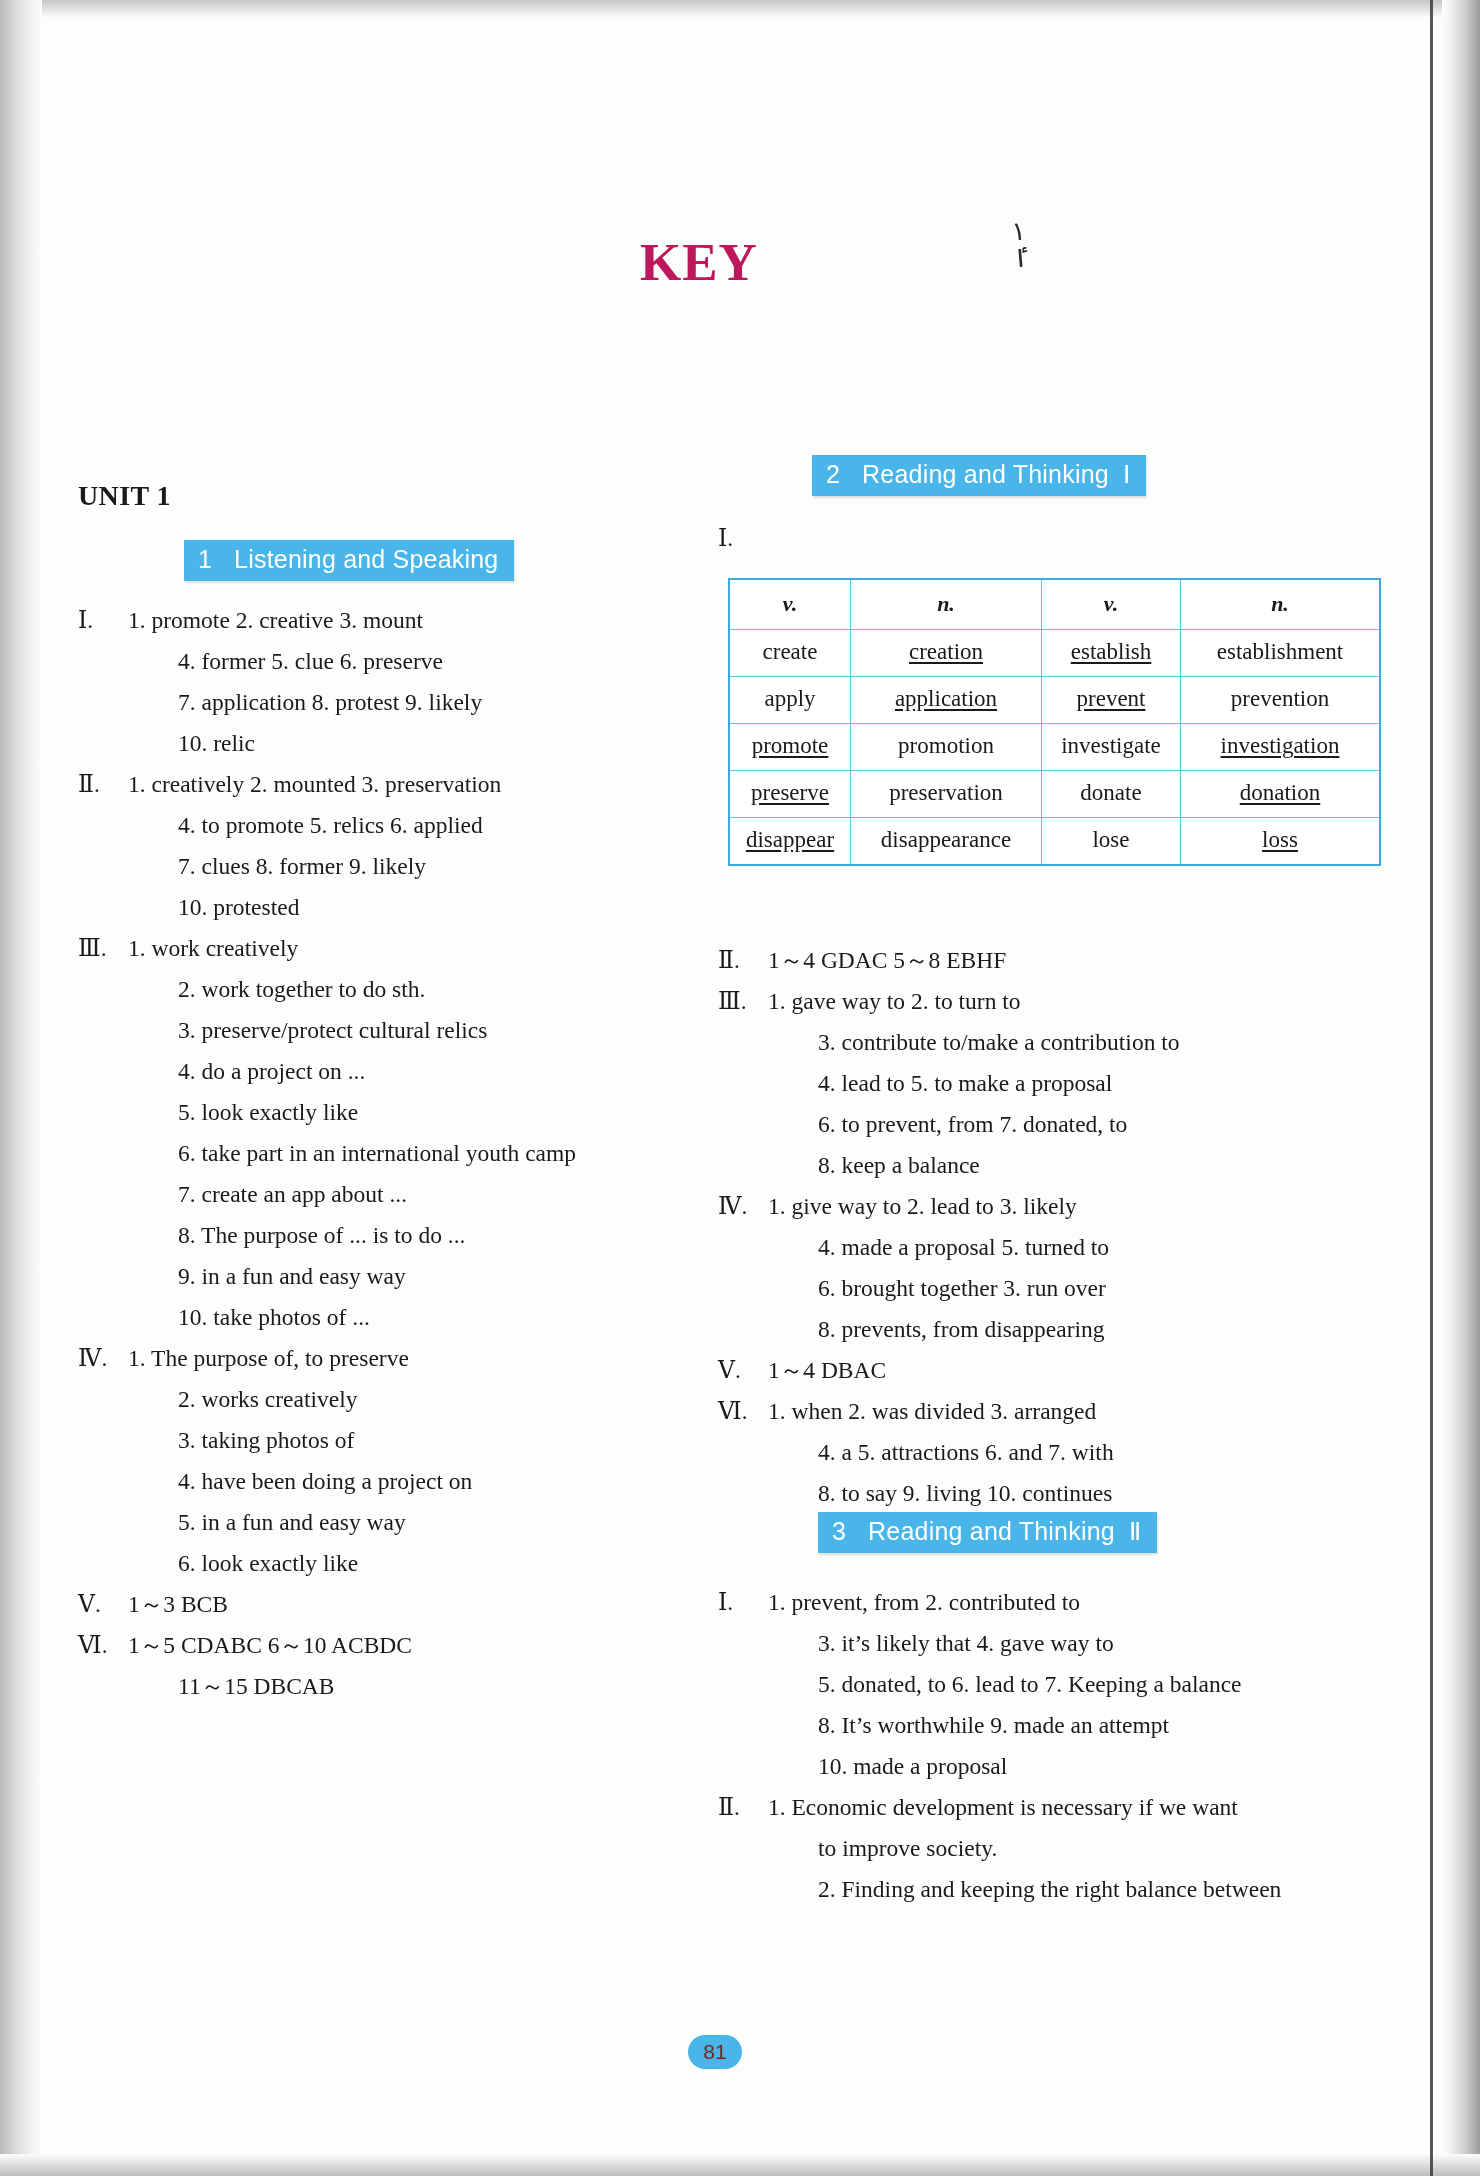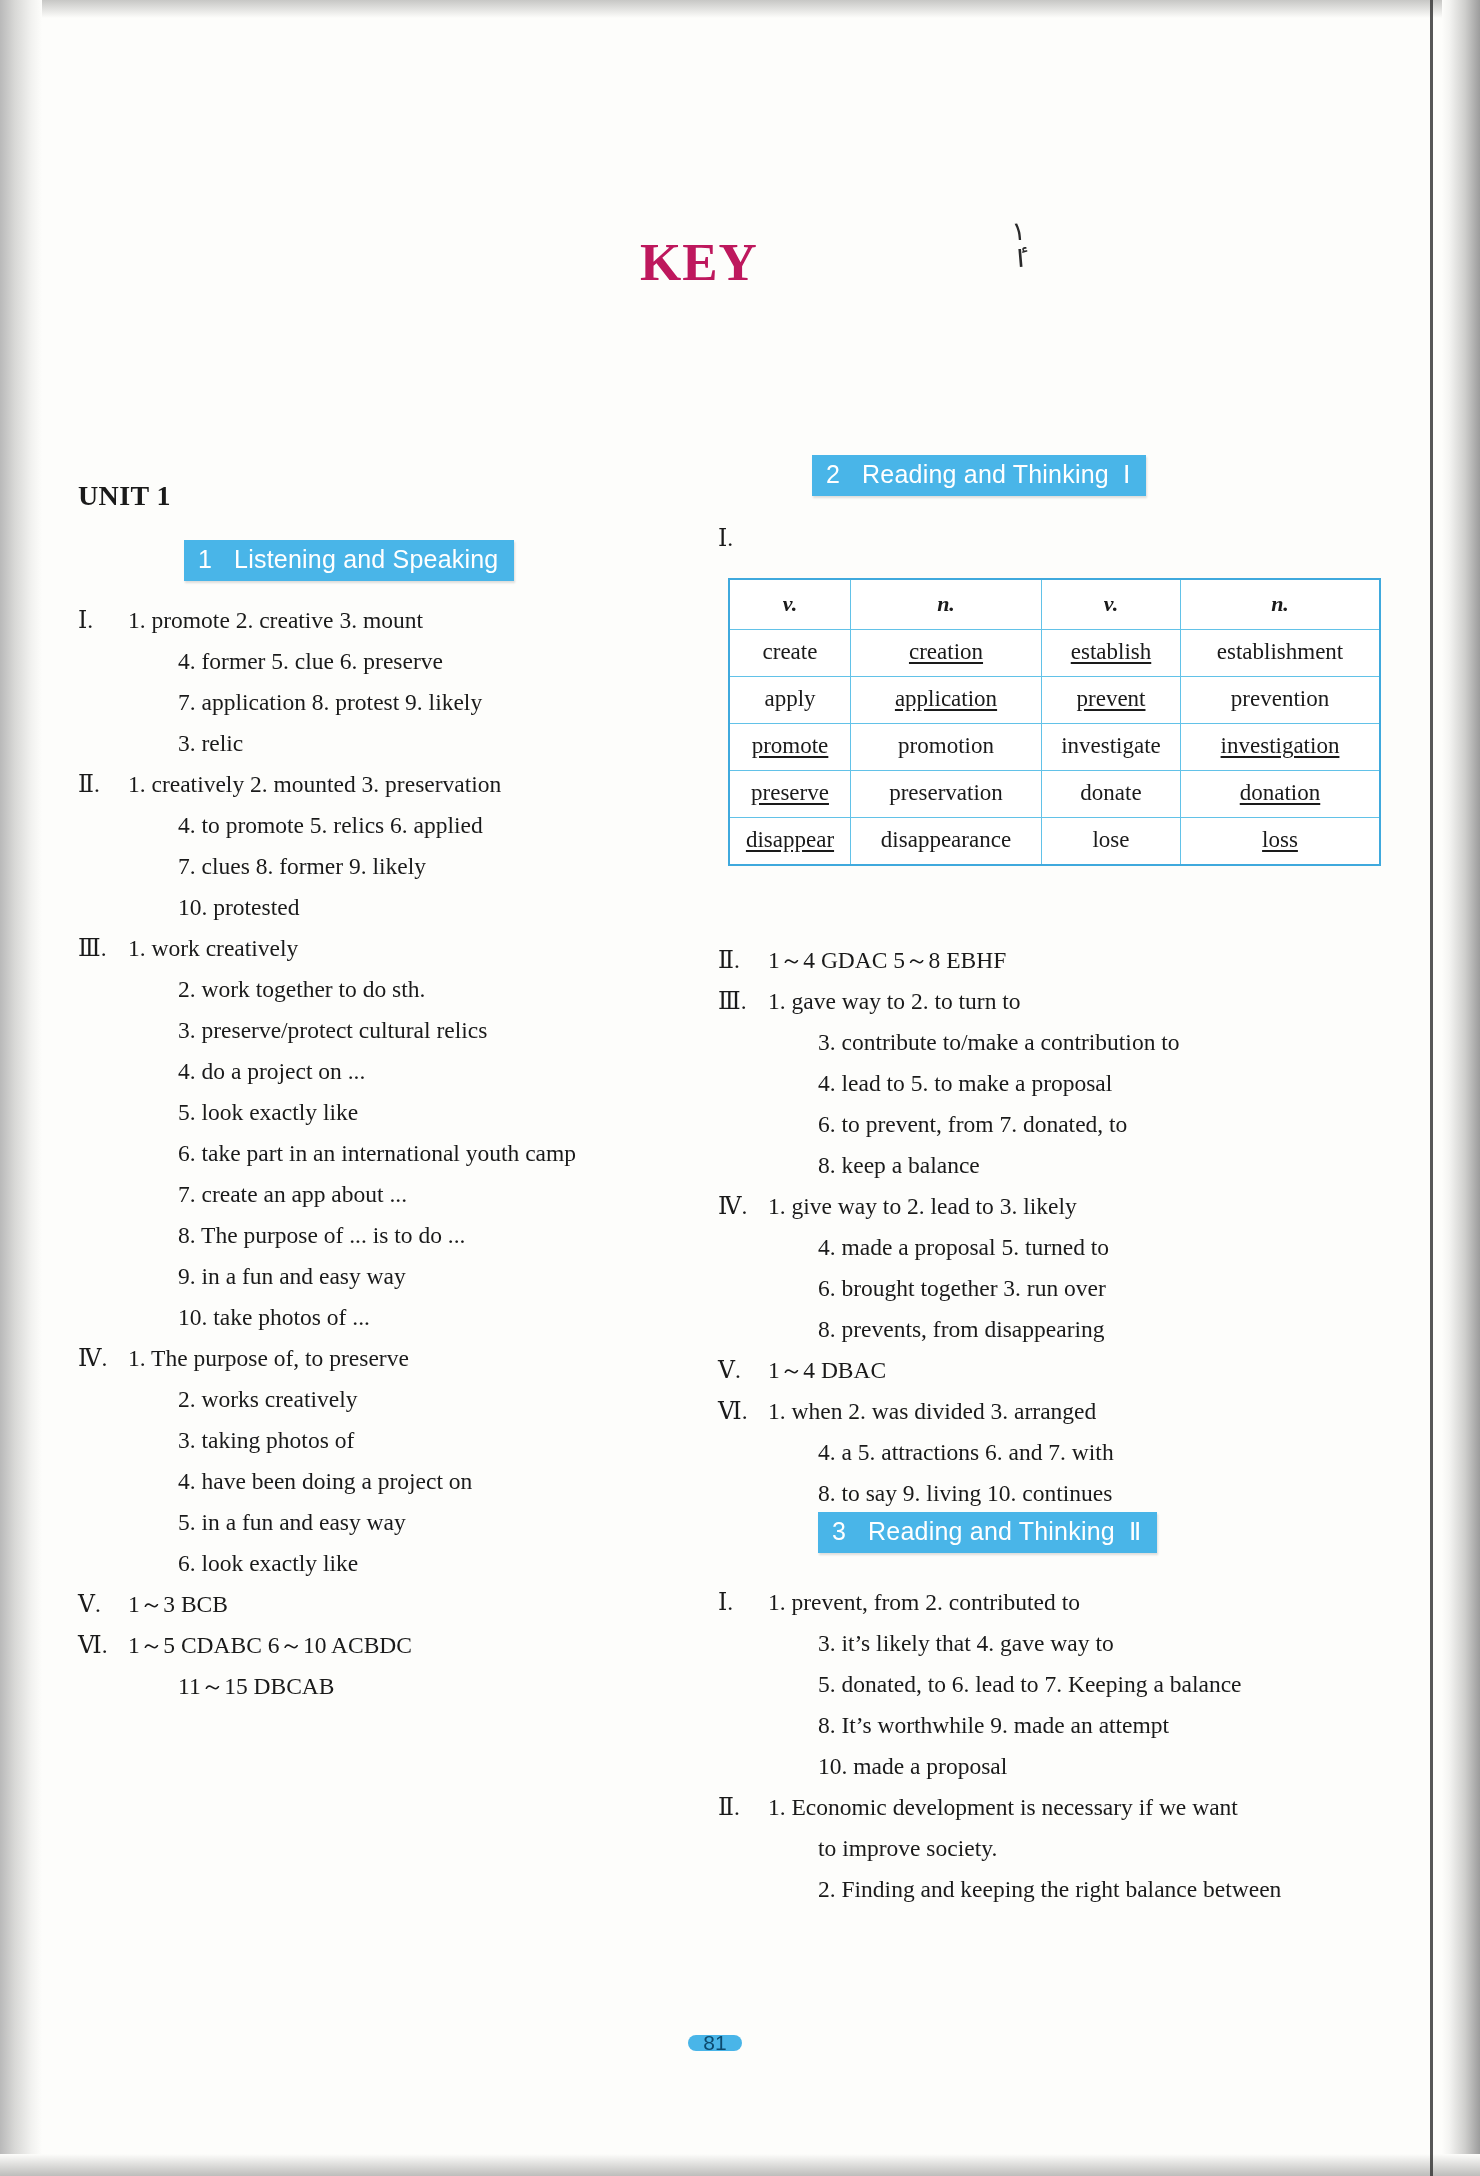--- a/index.html
+++ b/index.html
@@ -162,24 +162,24 @@
   table.vocab td.c2 { width: 118px; }
   table.vocab td.c3 { width: 178px; }
   table.vocab .u { text-decoration: underline; text-underline-offset: 3px; margin-top: 40px; }
 
   
   .page-number {
     position: absolute;
     left: 688px;
     top: 2035px;
     width: 54px;
-    height: 16px;
+    height: 34px;
     border-radius: 17px;
     background: #49b5e8;
-    color: #0c4a6e;
+    color: #7f1d1d;
     font-family: "Liberation Sans", "DejaVu Sans", sans-serif;
     font-size: 21px;
     display: flex;
     align-items: center;
     justify-content: center;
   }
 </style>
 </head>
 <body>
 
@@ -224,21 +224,21 @@
   </div>
 
   <div class="col col-left">
     <div class="ans-block" id="left-answers" style="top:600px;">
         <div class="ans-row">
           <div class="rn">Ⅰ.</div>
           <div class="ans-body">
             <div class="ans-line">1.  promote    2.  creative    3.  mount</div>
             <div class="ans-line indent">4.  former    5.  clue    6.  preserve</div>
             <div class="ans-line indent">7.  application    8.  protest    9.  likely</div>
-            <div class="ans-line indent">3.  relic</div>
+            <div class="ans-line indent">10.  relic</div>
           </div>
         </div>
         <div class="ans-row">
           <div class="rn">Ⅱ.</div>
           <div class="ans-body">
             <div class="ans-line">1.  creatively    2.  mounted    3.  preservation</div>
             <div class="ans-line indent">4.  to promote    5.  relics    6.  applied</div>
             <div class="ans-line indent">7.  clues    8.  former    9.  likely</div>
             <div class="ans-line indent">10.  protested</div>
           </div>

